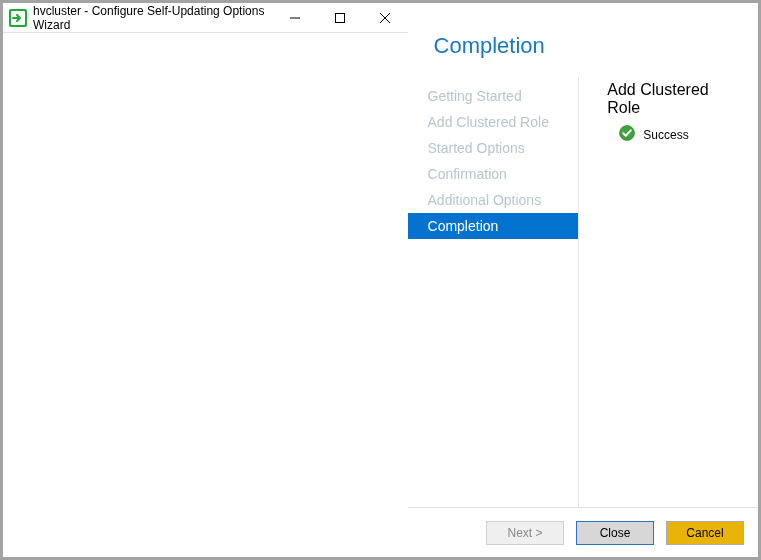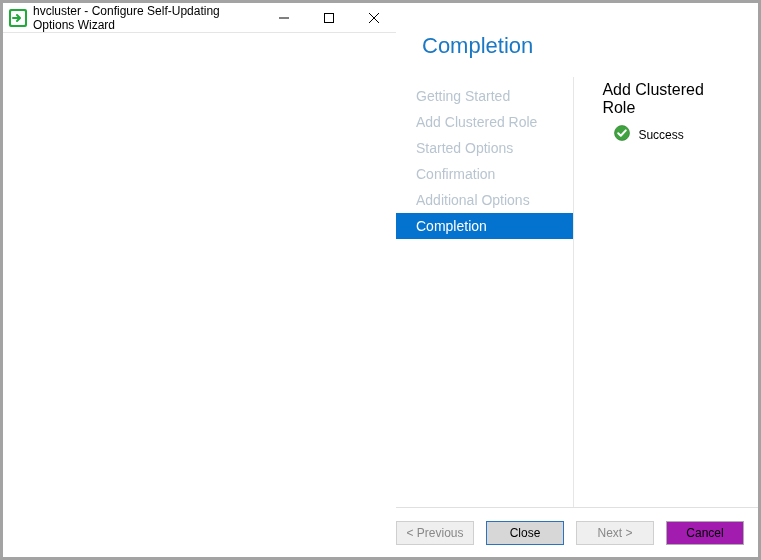--- a/index.html
+++ b/index.html
@@ -18,21 +18,21 @@
   .content-row { flex-grow: 1; display: flex; }
   .sidebar { width: 188px; border-right: 1px solid #e6e6e6; padding-top: 6px; }
   .sidebar-item { font-size: 14px; padding: 5px 10px 5px 20px; color: #b8c5d0; cursor: default; }
   .sidebar-item.active { background: #0473cf; color: #fff; }
   .main-pane { flex-grow: 1; padding: 4px 24px 10px 28px; }
   .section-title { font-size: 16px; color: #000; margin-bottom: 8px; }
   .status-row { display: flex; align-items: center; gap: 8px; padding-left: 12px; }
   .status-row span { font-size: 12px; color: #000; }
 
   .button-bar { height: 50px; border-top: 1px solid #e0e0e0; display: flex; align-items: center; justify-content: flex-end; padding-right: 14px; gap: 12px; }
-  .btn { min-width: 78px; height: 24px; font-size: 12px; border: 1px solid #adadad; background: #a21caf; padding: 0 8px; text-align: center; line-height: 22px; }
+  .btn { min-width: 78px; height: 24px; font-size: 12px; border: 1px solid #adadad; background: #eab308; padding: 0 8px; text-align: center; line-height: 22px; }
   .btn.disabled { color: #888; background: #efefef; border-color: #cfcfcf; }
   .btn.default { border: 1px solid #2b74bd; background: #d7d7d7; }
 </style>
 </head>
 <body>
 
 <div class="window">
 
   <div class="titlebar">
     <span class="titlebar-icon">
@@ -86,20 +86,19 @@
               <path d="M4.2 8.2 L6.8 10.8 L11.8 5.4" stroke="#ffffff" stroke-width="2" fill="none" stroke-linecap="round" stroke-linejoin="round"></path>
             </svg>
           </span>
           <span>Success</span>
         </div>
       </div>
 
     </div>
 
     <div class="button-bar">
-      <div class="btn disabled">&lt; Previous</div>
+      <div class="btn disabled">Next &gt;</div>
       <div class="btn default">Close</div>
-      <div class="btn disabled">Next &gt;</div>
       <div class="btn">Cancel</div>
     </div>
   </div>
 
 </div>
 
 </body></html>

